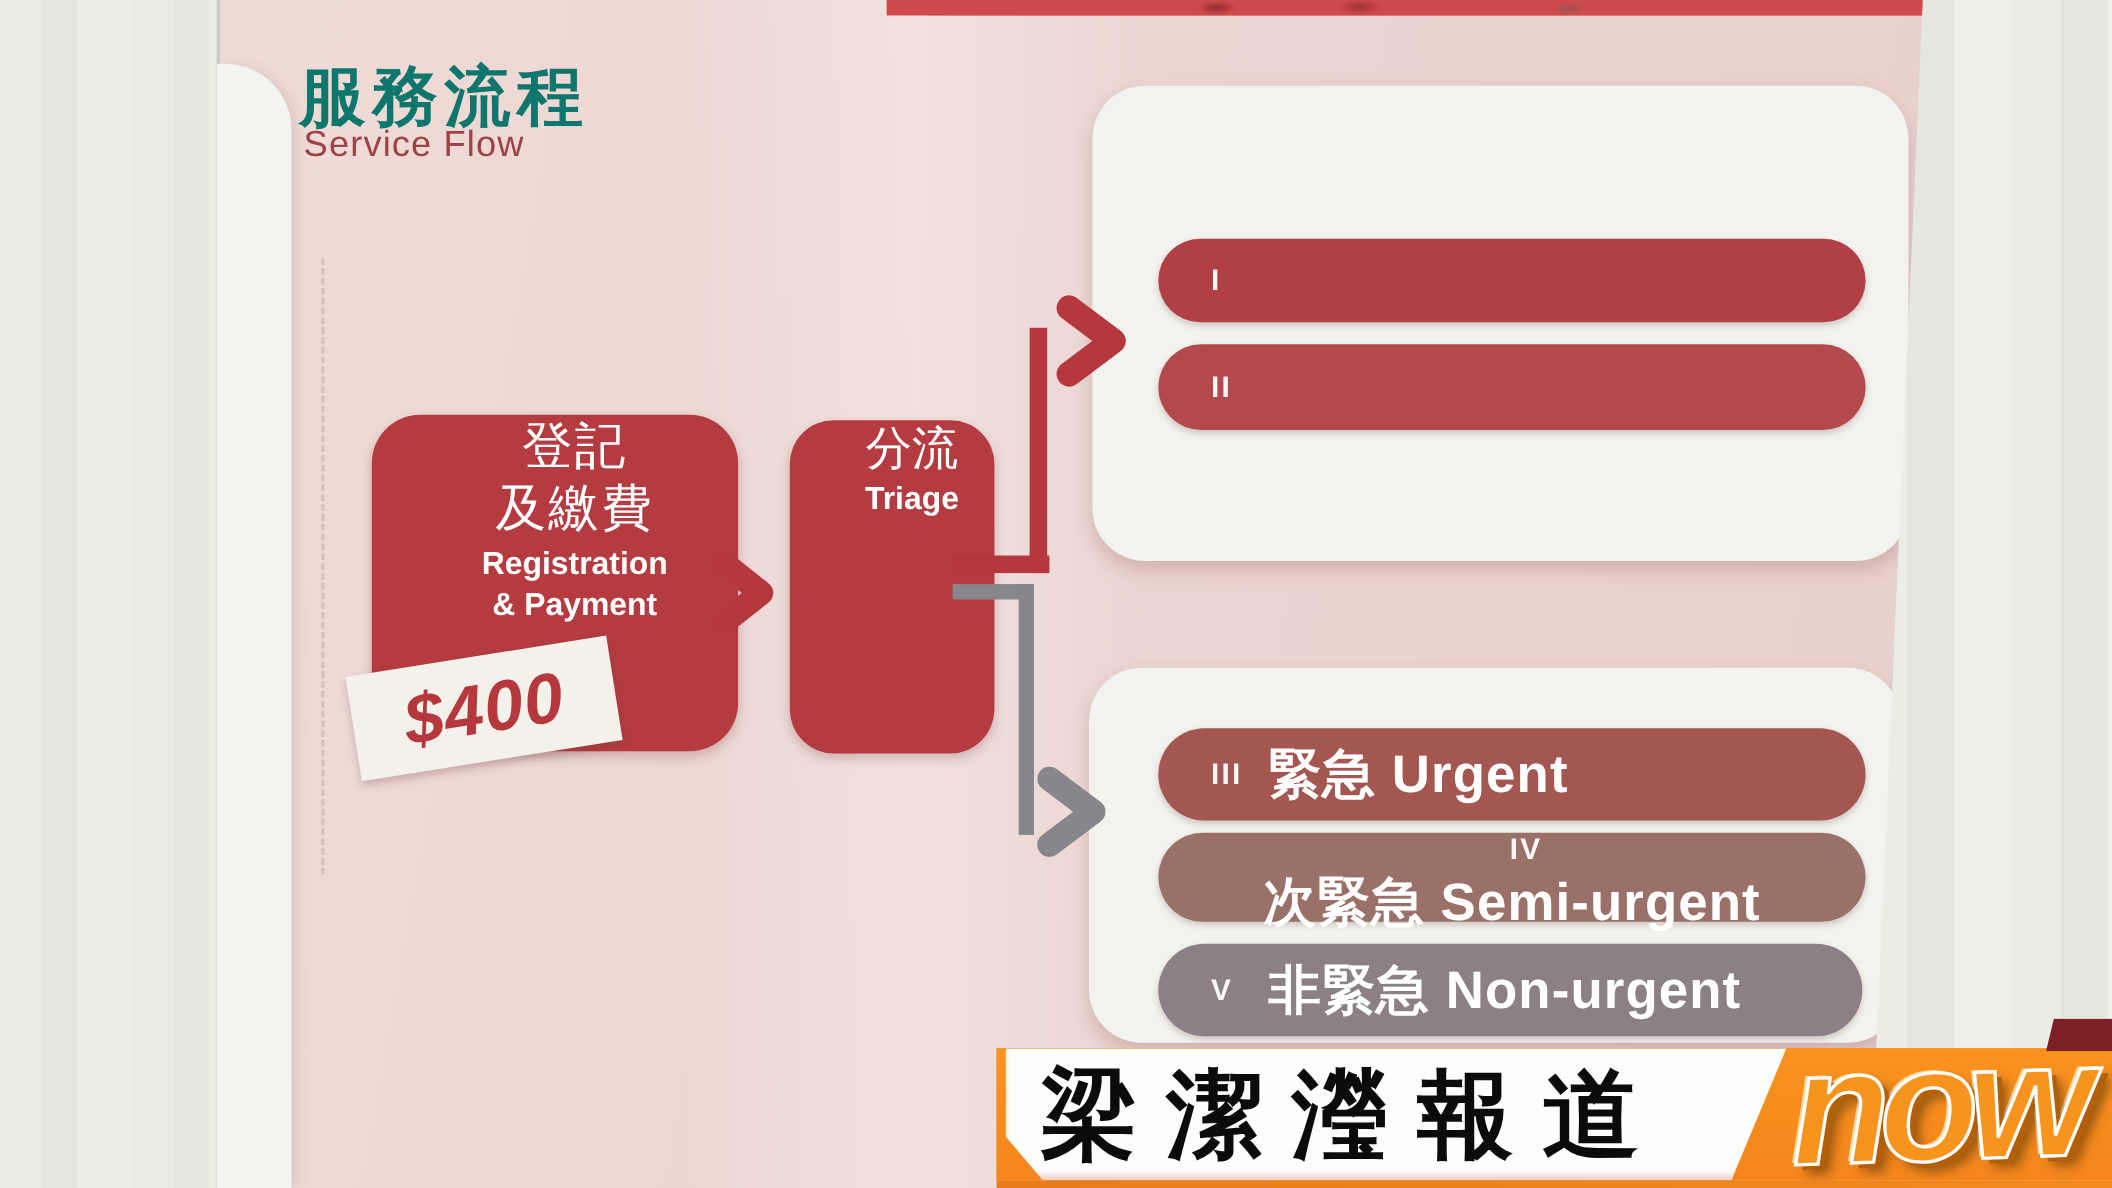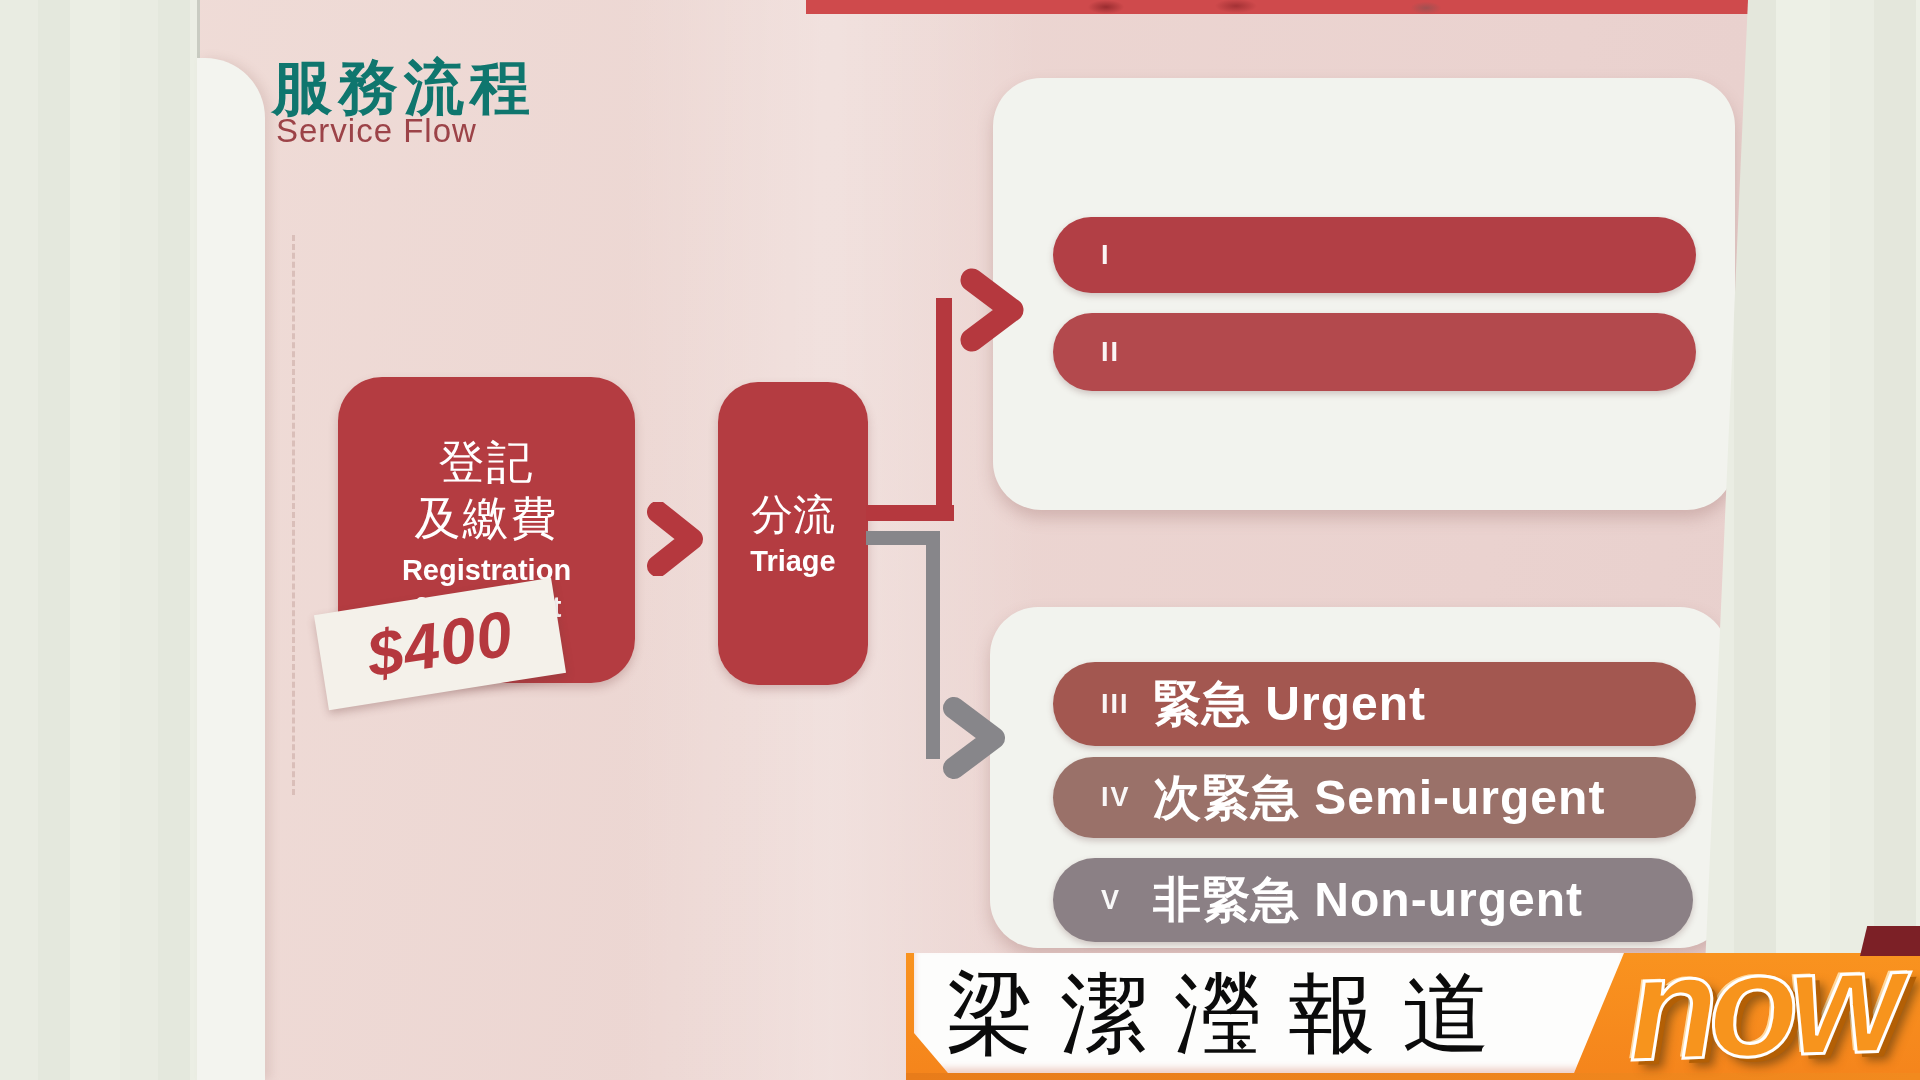--- a/index.html
+++ b/index.html
@@ -34,22 +34,22 @@
       linear-gradient(90deg,rgba(207,74,76,0) 0,rgba(207,74,76,.9) 60px,#cf4a4c 120px);}
 
   
   .title-zh{position:absolute;left:272px;top:48px;font-size:60px;font-weight:bold;
     letter-spacing:6px;}
   .title-en{position:absolute;left:276px;top:112px;font-size:33px;font-weight:normal;
     letter-spacing:1px;}
 
   
   .flow-box{position:absolute;border-radius:44px;color:#fff;display:flex;
-    flex-direction:column;align-items:center;justify-content:center;text-align:center;
-    box-shadow:0 5px 10px rgba(120,60,60,.25);}
+    flex-direction:column;align-items:center;justify-content:flex-start;text-align:center;
+    box-shadow:0 5px 10px rgba(120,60,60,.25);padding-left:36px;}
   .reg-box{left:338px;top:377px;width:297px;height:306px;}
   .reg-zh{font-size:46px;line-height:56px;letter-spacing:2px;}
   .reg-en{font-size:29px;font-weight:bold;line-height:37px;margin-top:6px;}
   .triage-box{left:718px;top:382px;width:150px;height:303px;border-radius:40px;}
   .triage-zh{font-size:42px;line-height:52px;}
   .triage-en{font-size:29px;font-weight:bold;margin-top:4px;}
 
   
   .price-tag{position:absolute;left:320px;top:596px;width:240px;height:96px;
     background:#f4f1ea;transform:rotate(-9deg);display:flex;align-items:center;
@@ -72,32 +72,32 @@
 
   
   .pill{position:absolute;border-radius:44px;color:#fff;display:flex;align-items:center;
     box-shadow:0 3px 6px rgba(100,60,60,.25);}
   .pill .numeral{font-size:27px;font-weight:bold;margin-left:48px;width:52px;
     letter-spacing:2px;opacity:.95;}
   .pill .lab{font-size:48px;font-weight:bold;letter-spacing:1px;white-space:nowrap;}
   .pill-1{left:1053px;top:217px;width:643px;height:76px;}
   .pill-2{left:1053px;top:313px;width:643px;height:78px;}
   .pill-3{left:1053px;top:662px;width:643px;height:84px;}
-  .pill-4{left:1053px;top:757px;width:643px;height:81px;}
+  .pill-4{left:1053px;top:757px;width:643px;height:81px;flex-direction:column;}
   .pill-5{left:1053px;top:858px;width:640px;height:84px;}
 
   
   .banner-orange{position:absolute;left:906px;top:953px;width:1014px;height:120px;
     background:linear-gradient(180deg,#f9931f 0%,#f5851c 100%);}
   .banner-white{position:absolute;left:914px;top:953px;width:712px;height:120px;
     background:#fdfdfc;
     clip-path:polygon(0 0,710px 0,660px 100%,34px 100%,0 80px);
     box-shadow:inset 0 -5px 6px rgba(200,80,50,.25);}
   .banner-caption{position:absolute;left:946px;top:962px;width:640px;height:104px;
-    display:flex;align-items:center;font-size:88px;font-weight:400;
+    display:flex;align-items:center;font-size:88px;font-weight:700;
     letter-spacing:26px;white-space:nowrap;}
   .bottom-strip{position:absolute;left:906px;top:1073px;width:1014px;height:7px;
     background:linear-gradient(90deg,#e87c1a,#f28a1e);}
   .logo-accent{position:absolute;left:1860px;top:926px;width:60px;height:30px;
     background:#7c2026;clip-path:polygon(12% 0,100% 0,100% 100%,0 100%);}
   .now-logo{position:absolute;left:1628px;top:938px;width:292px;height:142px;
     font-size:148px;font-weight:900;font-style:italic;line-height:132px;
     letter-spacing:-10px;transform:rotate(-2deg);
     -webkit-text-stroke:3px #ffffff;
     text-shadow:6px 5px 0 #b35f05,10px 9px 10px rgba(60,40,10,.5),-3px -2px 0 #ffd9a0;}

